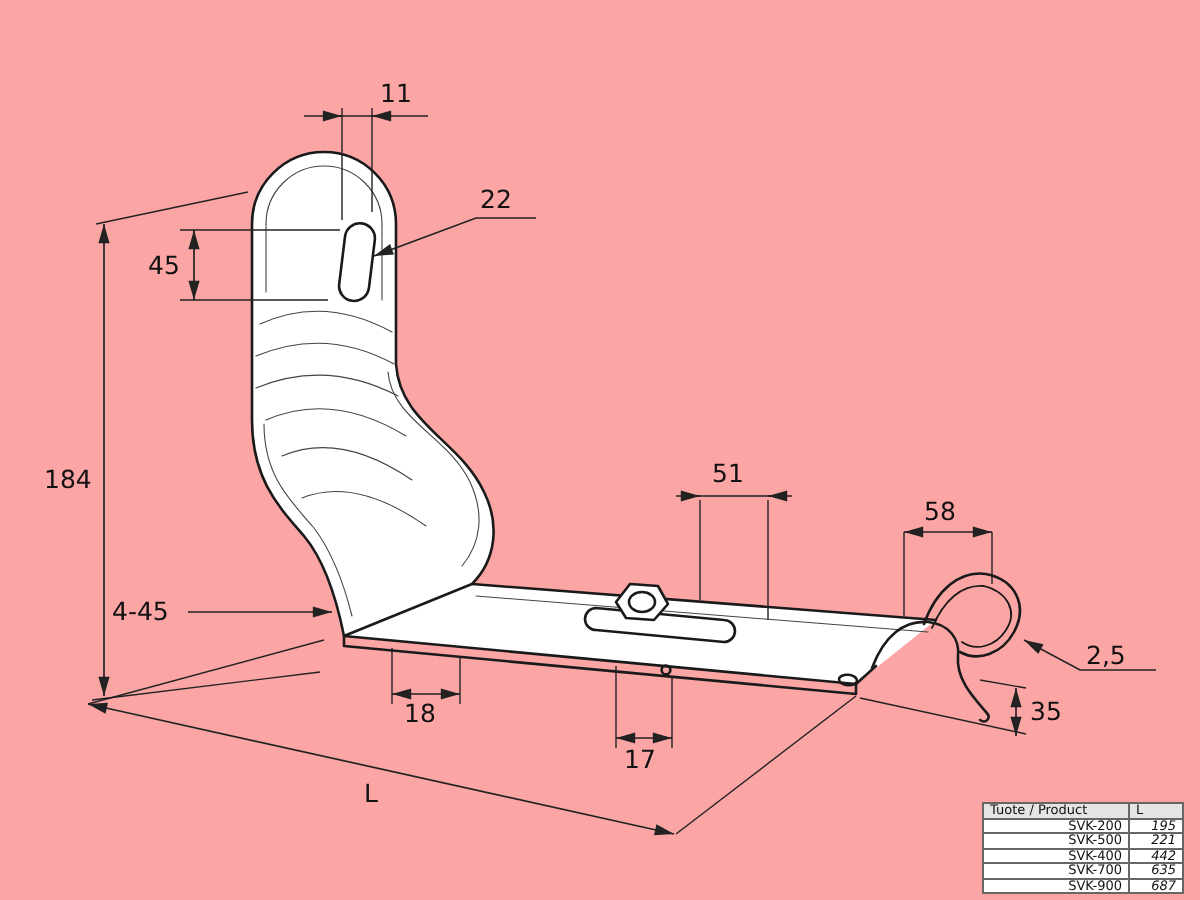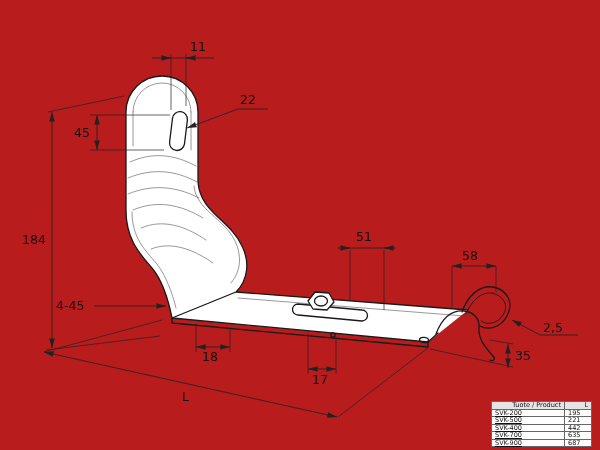--- a/index.html
+++ b/index.html
@@ -1,38 +1,38 @@
 <!DOCTYPE html>
 <html><head>
 <meta charset="utf-8">
 <style>
   html,body{margin:0;padding:0;background:#fff;}
   .canvas{
-    position:relative;width:600px;height:450px;background:#b91c1c;
+    position:relative;width:600px;height:450px;background:#fca5a5;
     overflow:hidden;font-family:"DejaVu Sans",sans-serif;
   }
   svg{position:absolute;left:0;top:0;}
   .part{stroke:#1a1a1a;stroke-width:1.3;fill:none;stroke-linecap:round;stroke-linejoin:round;}
   .partfill{fill:#ffffff;}
   .thin path{stroke:#444;stroke-width:0.55;fill:none;stroke-linecap:round;}
   .dims path{stroke:#222;stroke-width:0.85;fill:none;}
   .dims .ext{stroke-width:0.7;}
   .dim-text{font:12.5px "DejaVu Sans",sans-serif;fill:#111;}
   .spec-table{
     position:absolute;left:491px;top:401px;border-collapse:collapse;
     font-family:"DejaVu Sans",sans-serif;font-size:6.5px;color:#111;
     background:#fff;
   }
   .spec-table th,.spec-table td{
     border:1px solid #666;padding:0px 3px;height:6px;line-height:6.5px;
     font-weight:normal;white-space:nowrap;
   }
-  .spec-table th{background:#e4e4e4;text-align:right;}
-  .spec-table td.prod{width:66px;text-align:left;text-decoration:underline;}
-  .spec-table td.len{width:20px;text-align:left;}
+  .spec-table th{background:#e4e4e4;text-align:left;}
+  .spec-table td.prod{width:66px;text-align:right;}
+  .spec-table td.len{width:20px;text-align:right;font-style:italic;}
 </style>
 </head>
 <body>
 
 <div class="canvas">
 
   <svg width="600" height="450" viewBox="0 0 600 450">
     <defs>
       <marker id="ah" markerWidth="11" markerHeight="8" refX="10.2" refY="4" orient="auto-start-reverse" markerUnits="userSpaceOnUse">
         <path d="M10.2 4 L0.6 1.2 L0.6 6.8 Z" fill="#222"></path>

